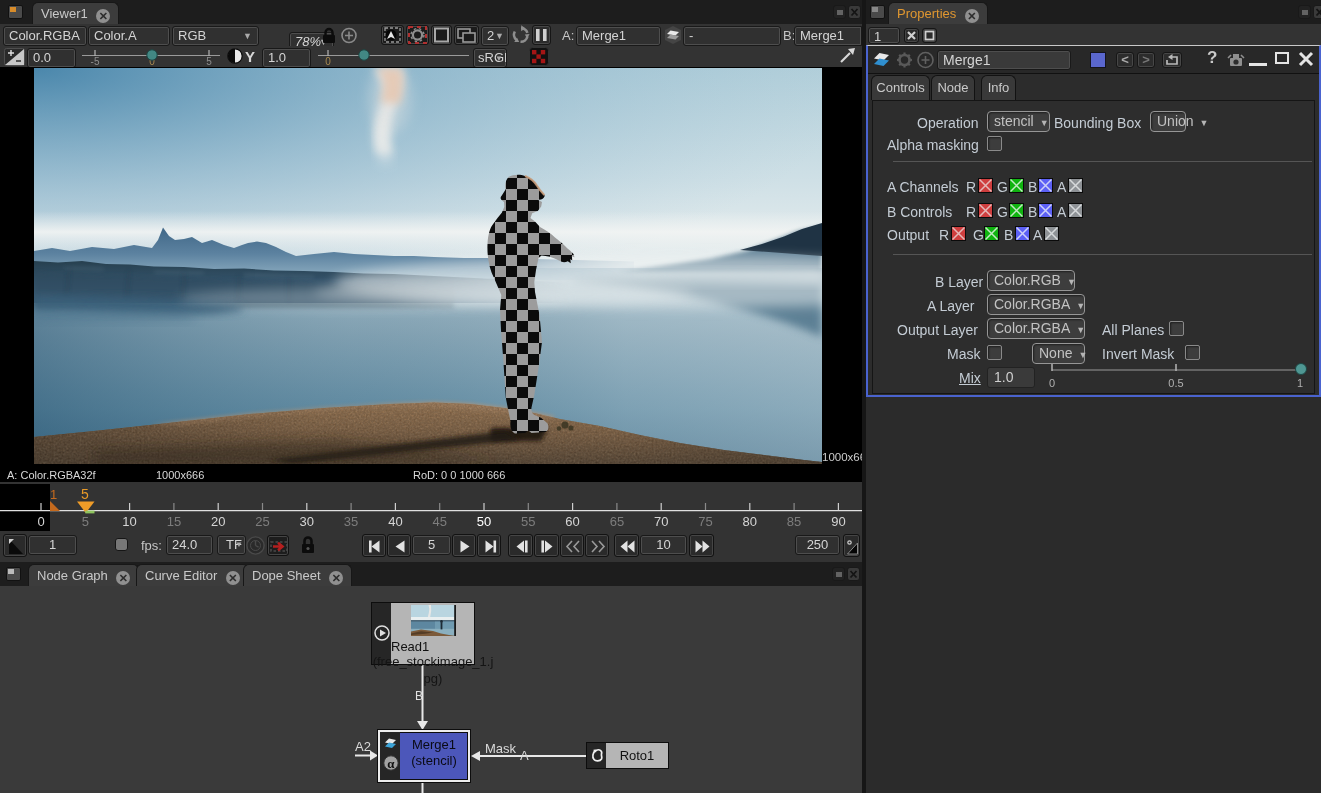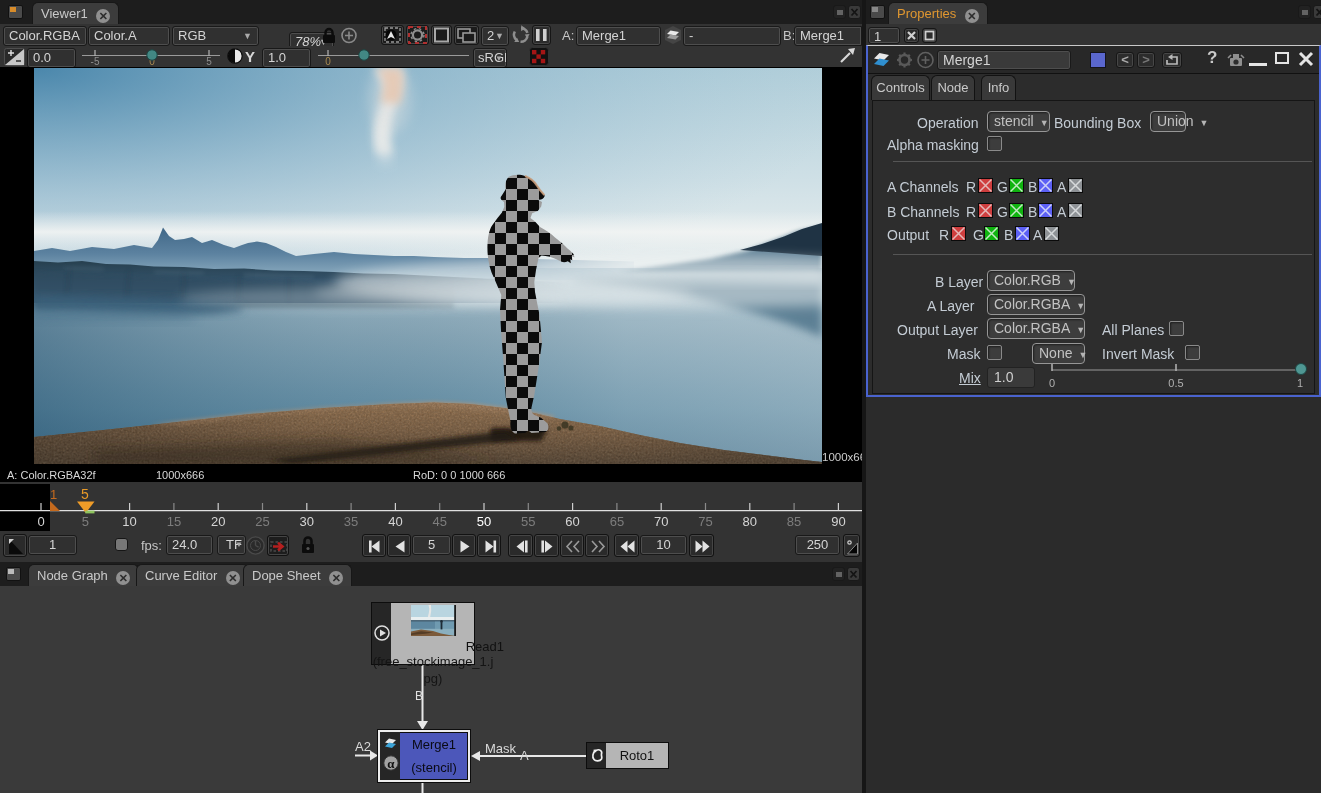--- a/index.html
+++ b/index.html
@@ -618,37 +618,37 @@
             <rect y="16.6" width="45" height="7.4" fill="#5d87a0"></rect>
             <rect x="24" y="16.6" width="21" height="7.4" fill="#6f9ab0"></rect>
             <rect y="23.8" width="45" height="7.2" fill="#8aafbf"></rect>
             <path d="M0 31 L0 26.5 L10 24.5 L22 26 L30 28.5 L38 30 L45 31 Z" fill="#7c5a3a"></path>
             <path d="M0 28.5 L10 26.2 L22 27.4 L14 28.8 L0 30 Z" fill="#553d26"></path>
             <rect x="29.6" y="17.2" width="1.8" height="7.2" fill="#1d2b36"></rect>
             <circle cx="30.5" cy="16.4" r="1.3" fill="#1d2b36"></circle>
             <rect x="43.2" y="0" width="1.8" height="31" fill="#1a1a1a"></rect>
           </svg>
         </div>
-        <div style="position:absolute; left:19px; top:36px; width:85px; text-align:right; color:#111; font-size:13px;margin-left:28px;">Read1</div>
+        <div style="position:absolute; left:19px; top:36px; width:85px; text-align:left; color:#111; font-size:13px;">Read1</div>
       </div>
       <div style="position:absolute; left:340px; top:68px; width:186px; text-align:center; color:#141414; font-size:13px;">(free_stockimage_1.j</div>
       <div style="position:absolute; left:340px; top:85px; width:186px; text-align:center; color:#141414; font-size:13px;">pg)</div>
 
       <div class="node" style="left:378px; top:144px; width:92px; height:52px; background:#4c57ba; border:2px solid #ededed; box-shadow:0 0 0 1px #0d0d0d, inset 0 0 0 1px #0d0d0d;">
         <div class="nodestrip" style="width:20px;"></div>
         <svg style="position:absolute; left:2.5px; top:4px;" width="15" height="15">
             <path d="M2 6.5 L6 2.5 L13 4 L9 8 Z" fill="#e8e8e8"></path>
             <path d="M2 10.5 L6 6.5 L13 8 L9 12 Z" fill="#3da4d8"></path>
           </svg>
         <svg style="position:absolute; left:2.5px; top:23px;" width="16" height="16">
             <circle cx="8" cy="8" r="7.2" fill="#a2a2a2" stroke="#333" stroke-width="1"></circle>
             <text x="8" y="12.5" font-size="13" font-weight="bold" fill="#111" text-anchor="middle" font-family="Liberation Serif">α</text>
           </svg>
         <div style="position:absolute; left:20px; top:5px; width:68px; text-align:center; color:#0a0a14; font-size:13px;">Merge1</div>
-        <div style="position:absolute; left:20px; top:21px; width:68px; text-align:center; color:#0a0a14; font-size:13px;margin-top:7px;">(stencil)</div>
+        <div style="position:absolute; left:20px; top:21px; width:68px; text-align:center; color:#0a0a14; font-size:13px;">(stencil)</div>
       </div>
 
       <div class="node" style="left:586px; top:156px; width:83px; height:27px; background:#b5b5b5; border:1.5px solid #0d0d0d;">
         <div class="nodestrip" style="width:19px;"></div>
         <svg style="position:absolute; left:2px; top:4px;" width="16" height="17">
             <path d="M7 3.5 C10.5 1.5 13.5 4 12.5 7 C12 9 13.5 10 12.5 12 C11 14.5 6.5 14.5 5 12.5 C3 10 3.5 5.5 7 3.5 Z" fill="none" stroke="#f0f0f0" stroke-width="1.7"></path>
             <rect x="4.6" y="2.6" width="2.6" height="2.6" fill="#f0f0f0"></rect>
           </svg>
         <div style="position:absolute; left:19px; top:5px; width:62px; text-align:center; color:#111; font-size:13px;">Roto1</div>
       </div>
@@ -750,21 +750,21 @@
             <svg class="chx" width="13" height="13">
               <path d="M0.5 0.5 L12.5 12.5 M12.5 0.5 L0.5 12.5" stroke="#cdd0f8" stroke-width="1.5"></path>
             </svg>
           </div>
         <div class="plabel" style="left:184px; top:78px;">A</div>
         <div class="chbox" style="left:195px; top:77px; background:#8e9296;">
             <svg class="chx" width="13" height="13">
               <path d="M0.5 0.5 L12.5 12.5 M12.5 0.5 L0.5 12.5" stroke="#d6d9db" stroke-width="1.5"></path>
             </svg>
           </div>
-        <div class="plabel" style="left:14px; top:103px;">B Channels</div>
+        <div class="plabel" style="left:14px; top:103px;">B Controls</div>
         <div class="plabel" style="left:93px; top:103px;">R</div>
         <div class="chbox" style="left:105px; top:102px; background:#cf3e3e;">
             <svg class="chx" width="13" height="13">
               <path d="M0.5 0.5 L12.5 12.5 M12.5 0.5 L0.5 12.5" stroke="#e4b8b8" stroke-width="1.5"></path>
             </svg>
           </div>
         <div class="plabel" style="left:124px; top:103px;">G</div>
         <div class="chbox" style="left:136px; top:102px; background:#10b410;">
             <svg class="chx" width="13" height="13">
               <path d="M0.5 0.5 L12.5 12.5 M12.5 0.5 L0.5 12.5" stroke="#c2e8c2" stroke-width="1.5"></path>

